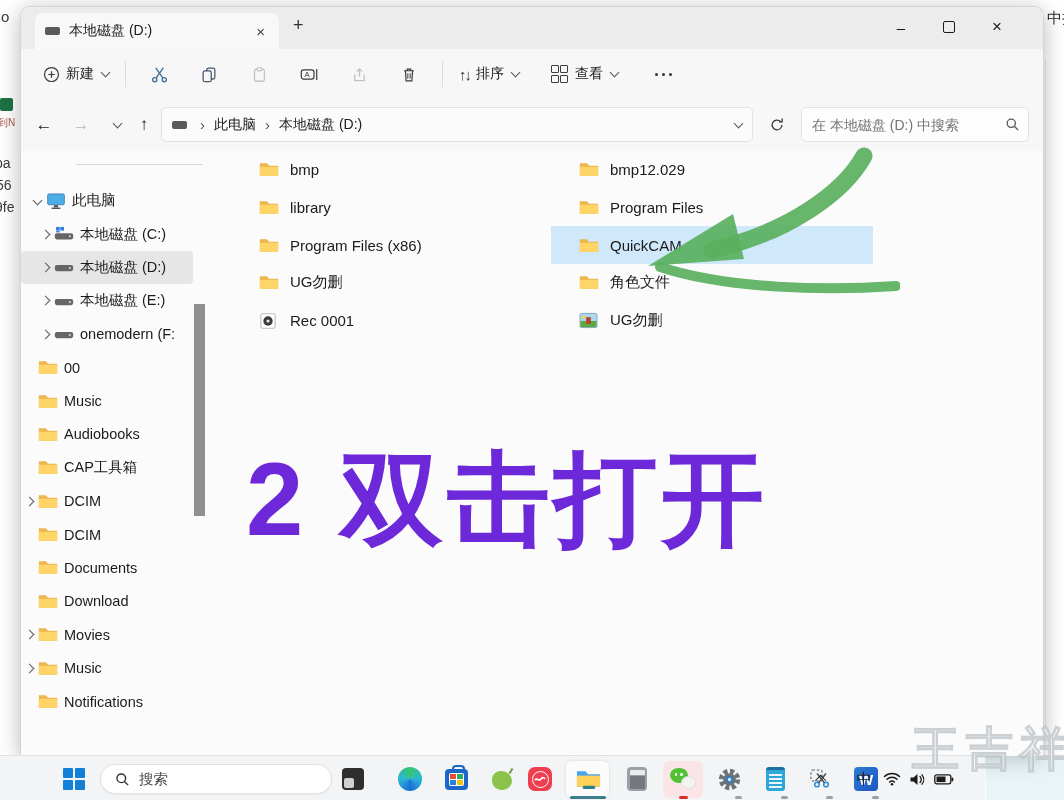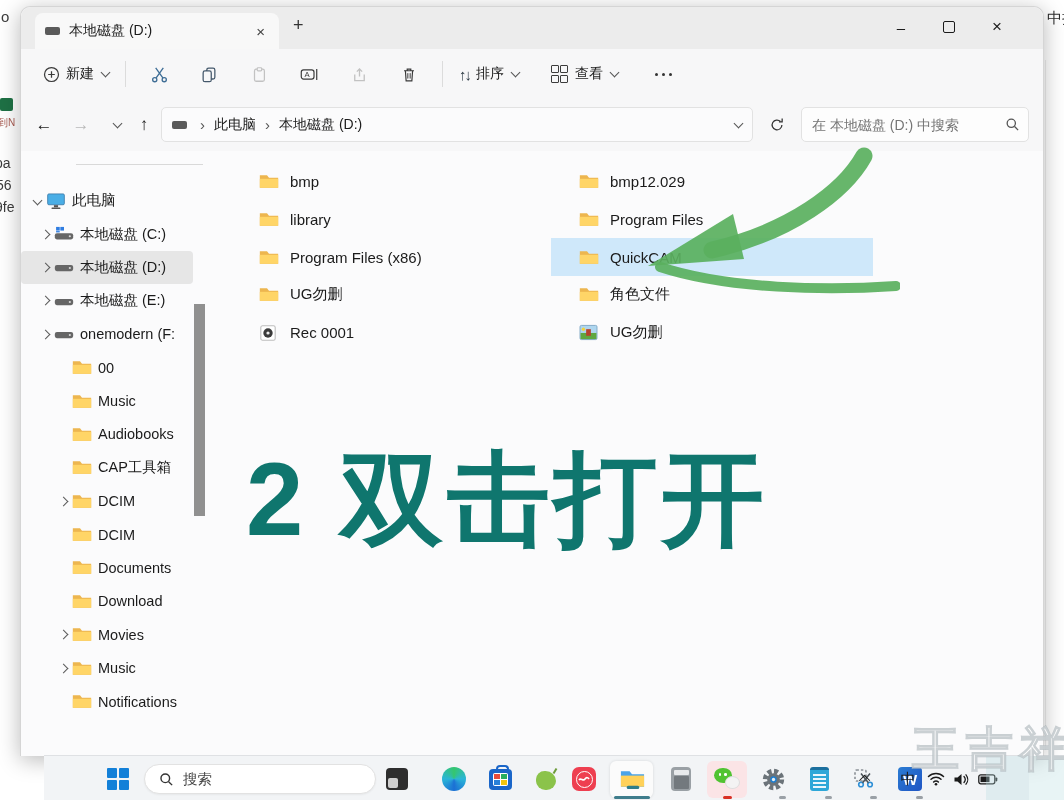--- a/index.html
+++ b/index.html
@@ -49,42 +49,42 @@
   #searchbox input{border:none;outline:none;background:transparent;flex:1;font-size:14px;color:#0f766e;
     font-family:"Liberation Sans","DejaVu Sans",sans-serif;}
   
   #winbody{position:absolute;left:0;top:144px;right:0;bottom:0;background:#fbfbfc;overflow:hidden;}
   #navpane{position:absolute;left:0;top:0;width:186px;bottom:0;}
   #nav-divider{position:absolute;left:55px;top:13px;right:4px;border-top:1px solid #d9d9d9;}
   #tree{position:absolute;left:0;top:33px;right:0;}
   .trow{height:33.4px;display:flex;align-items:center;font-size:14.5px;color:#1b1b1b;border-radius:4px;margin-right:14px;}
   .trow.lvl0{padding-left:8px;}
   .trow.lvl1{padding-left:16px;}
-  .trow.lvl2{padding-left:34px;text-align:center;}
+  .trow.lvl2{text-align:center;}
   .trow.sel{background:#e6e6e6;}
   .chev-slot{width:17px;display:flex;align-items:center;justify-content:center;flex:none;}
   .tchev{display:inline-block;width:6px;height:6px;border-right:1.3px solid #5a5a5a;border-bottom:1.3px solid #5a5a5a;}
   .tchev.r{transform:rotate(-45deg);}
   .tchev.d{transform:rotate(45deg);}
   .icon-slot{width:26px;display:flex;align-items:center;flex:none;}
   .tlabel{white-space:nowrap;overflow:hidden;}
   #nav-scroll{position:absolute;left:173px;top:153px;width:11px;height:212px;background:#909090;}
-  .filecol{position:absolute;top:12px;}
+  .filecol{position:absolute;top:0;}
   #filecol-left{left:230px;width:300px;}
   #filecol-right{left:530px;width:322px;}
   .frow{height:37.7px;display:flex;align-items:center;gap:9px;padding-left:28px;font-size:15px;color:#1b1b1b;}
   #filecol-left .frow{padding-left:8px;}
   .frow.sel{background:#cfe8fa;}
   .ficon{width:22px;display:flex;align-items:center;flex:none;}
   
   #note-arrow{position:absolute;left:612px;top:140px;width:288px;height:168px;z-index:5;pointer-events:none;}
-  #note-text{position:absolute;left:246px;top:432px;z-index:5;font-size:103px;font-weight:600;color:#0f766e;
+  #note-text{position:absolute;left:246px;top:432px;z-index:5;font-size:103px;font-weight:600;color:#6d28d9;
     letter-spacing:4px;white-space:nowrap;pointer-events:none;}
   
-  #taskbar{position:absolute;left:0;top:755px;width:985px;height:45px;background:#f2f4f6;border-top:1px solid #dfe1e4;z-index:8;margin-left:44px;}
+  #taskbar{position:absolute;left:0;top:755px;width:985px;height:45px;background:#f2f4f6;border-top:1px solid #dfe1e4;z-index:8;}
   .tk{position:absolute;top:8px;width:30px;height:30px;display:flex;align-items:center;justify-content:center;}
   #tk-start .sq{display:grid;grid-template-columns:10px 10px;grid-gap:2px;}
   #tk-start .sq i{width:10px;height:10px;background:#1380d8;border-radius:1px;}
   #tk-search{position:absolute;left:100px;top:8px;width:232px;height:30px;background:#fff;border:1px solid #e2e2e2;
     border-radius:16px;display:flex;align-items:center;gap:9px;padding:0 14px;box-sizing:border-box;
     box-shadow:0 1px 2px rgba(0,0,0,.05);font-size:14.5px;color:#444;}
   .tk-ind{position:absolute;top:40px;height:3px;border-radius:2px;background:#9aa0a6;width:7px;}
   #tk-expl-bg{position:absolute;left:566px;top:5px;width:43px;height:37px;background:#fbfbfb;border-radius:6px;
     box-shadow:0 0 3px rgba(0,0,0,.12);}
   #tk-wechat-bg{position:absolute;left:663px;top:5px;width:40px;height:37px;background:#fbe4e6;border-radius:6px;}

